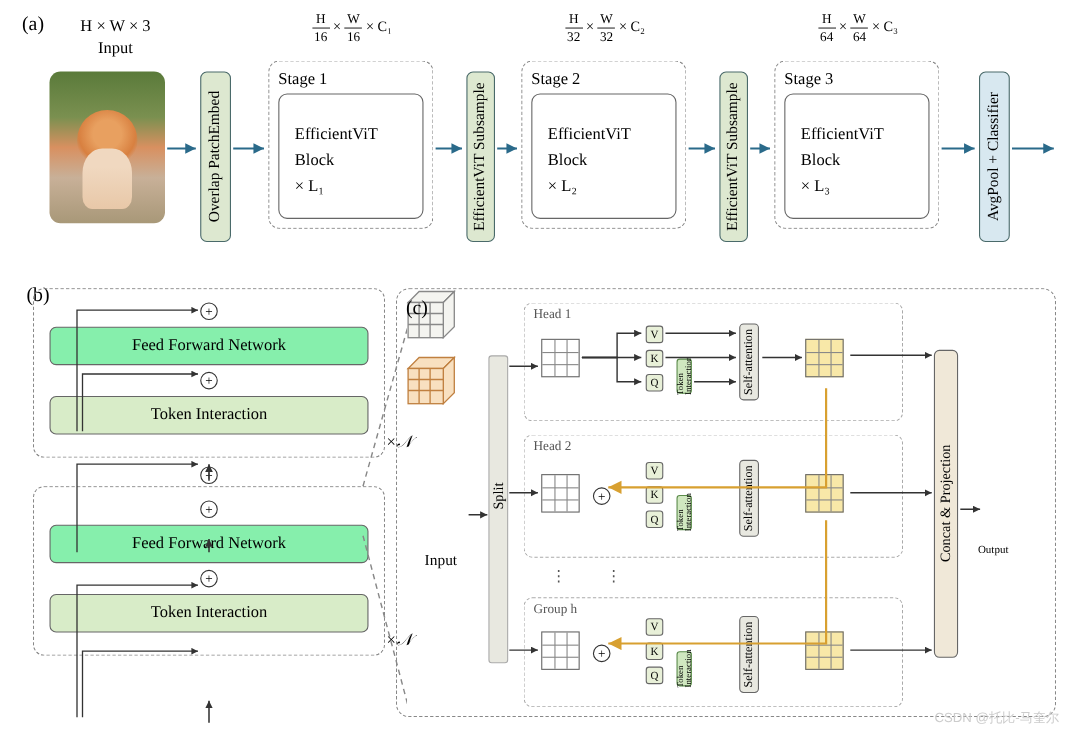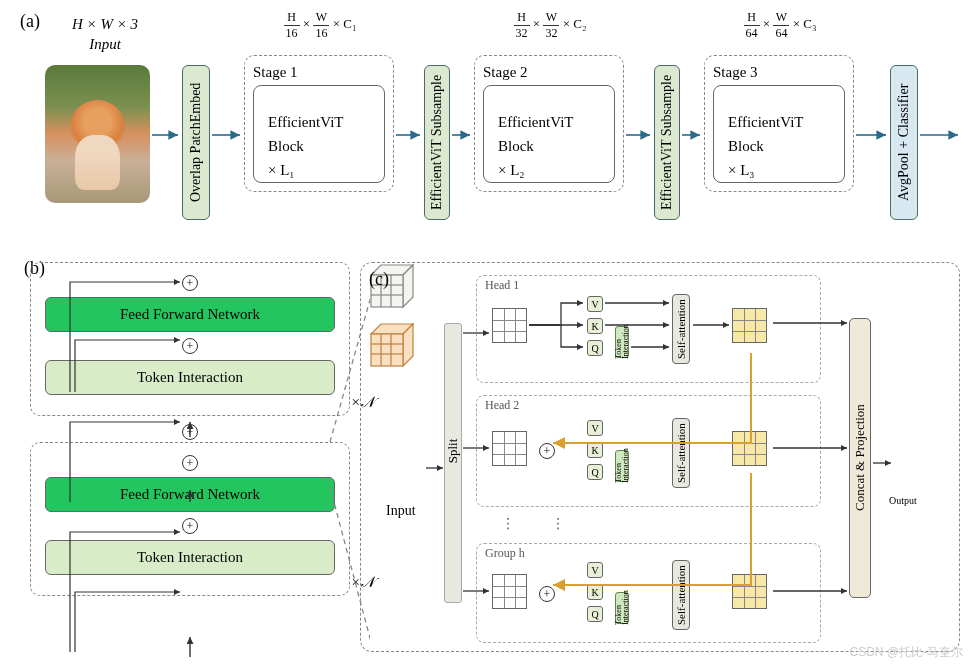--- a/index.html
+++ b/index.html
@@ -2,54 +2,54 @@
 <html><head>
 <meta charset="utf-8">
 <style>
 * { box-sizing: border-box; margin: 0; padding: 0; }
 body { font-family: Georgia, serif; background: #fff; width: 975px; height: 669px; position: relative; overflow: hidden; }
 .watermark { position: absolute; bottom: 8px; right: 12px; color: #ccc; font-size: 12px; font-family: sans-serif; }
 
 
 .panel-a { position: absolute; top: 5px; left: 20px; right: 10px; height: 230px; }
 .label-a { position: absolute; top: 6px; left: 0; font-size: 18px; }
-.input-label { position: absolute; top: 10px; left: 35px; font-size: 15px; text-align: center; width: 100px; line-height: 1.3; font-style: italic; }
+.input-label { position: absolute; top: 10px; left: 35px; font-size: 15px; text-align: center; width: 100px; line-height: 1.3; }
 .cat-img { position: absolute; top: 60px; left: 25px; width: 105px; height: 138px; border-radius: 10px; overflow: hidden; background: linear-gradient(180deg, #5a7a3a 0%, #7a9050 30%, #d89060 50%, #c8b098 70%, #a89878 100%); }
 .cat-shape { position: absolute; top: 35px; left: 25px; width: 55px; height: 55px; background: radial-gradient(circle at 50% 40%, #e8a060 30%, #d88040 60%, transparent 70%); border-radius: 50%; }
 .cat-body { position: absolute; top: 70px; left: 30px; width: 45px; height: 55px; background: linear-gradient(180deg, #f0d8c0 30%, #e8c8a8 100%); border-radius: 40% 40% 20% 20%; }
 
 .vbox { display: flex; align-items: center; justify-content: center; writing-mode: vertical-rl; transform: rotate(180deg); border: 1.5px solid #4a6a6a; border-radius: 6px; font-size: 14px; }
 .vbox.green { background: #dde8d0; }
 .vbox.blue { background: #d8e8f0; }
 
 .patchembed { position: absolute; top: 60px; left: 162px; width: 28px; height: 155px; }
 
 .stage-box { position: absolute; top: 50px; border: 1.5px dashed #888; border-radius: 10px; padding: 8px; text-align: left; }
 .stage-box .stage-title { font-size: 15px; margin-bottom: 4px; }
-.stage-box .inner-block { border: 1.5px solid #666; border-radius: 8px; background: #fff; padding: 24px 14px 0; font-size: 15px; line-height: 1.6; }
+.stage-box .inner-block { border: 1.5px solid #666; border-radius: 8px; background: #fff; padding: 24px 14px 16px; font-size: 15px; line-height: 1.6; }
 .stage-dims { position: absolute; font-size: 13px; text-align: center; }
 
 .stage1 { left: 224px; width: 150px; }
 .stage2 { left: 454px; width: 150px; }
 .stage3 { left: 684px; width: 150px; }
 
 .dims1 { top: 5px; left: 245px; width: 110px; }
 .dims2 { top: 5px; left: 475px; width: 110px; }
 .dims3 { top: 5px; left: 705px; width: 110px; }
 
 .subsample1 { position: absolute; top: 60px; left: 404px; width: 26px; height: 155px; }
 .subsample2 { position: absolute; top: 60px; left: 634px; width: 26px; height: 155px; }
 .classifier { position: absolute; top: 60px; left: 870px; width: 28px; height: 155px; }
 
 
 .panel-b { position: absolute; top: 262px; left: 30px; width: 320px; }
 .label-b { position: absolute; top: -4px; left: -6px; font-size: 18px; }
 .b-group { border: 1.5px dashed #888; border-radius: 10px; padding: 10px 14px 14px; position: relative; margin-bottom: 8px; }
 .b-block { border: 1.5px solid #666; border-radius: 6px; text-align: center; padding: 8px 10px; font-size: 15px; margin: 6px 0; }
-.b-block.ffn { background: #22c55e; }
+.b-block.ffn { background: #86efac; }
 .b-block.token { background: #d8ecc8; }
 .b-block.casc { background: #f8d8b8; padding: 12px; line-height: 1.4; }
 .plus-node { width: 16px; height: 16px; border: 1.5px solid #333; border-radius: 50%; font-size: 12px; display: flex; align-items: center; justify-content: center; margin: 2px auto; background: #fff; }
 .xn { position: absolute; right: -26px; font-size: 15px; font-style: italic; }
 
 
 .panel-c { position: absolute; top: 262px; left: 360px; width: 600px; height: 390px; border: 1.5px dashed #888; border-radius: 12px; }
 .label-c { position: absolute; top: 6px; left: 8px; font-size: 18px; }
 .input-cube { top: 180px; left: 18px; }
 .output-cube { top: 180px; left: 530px; }

